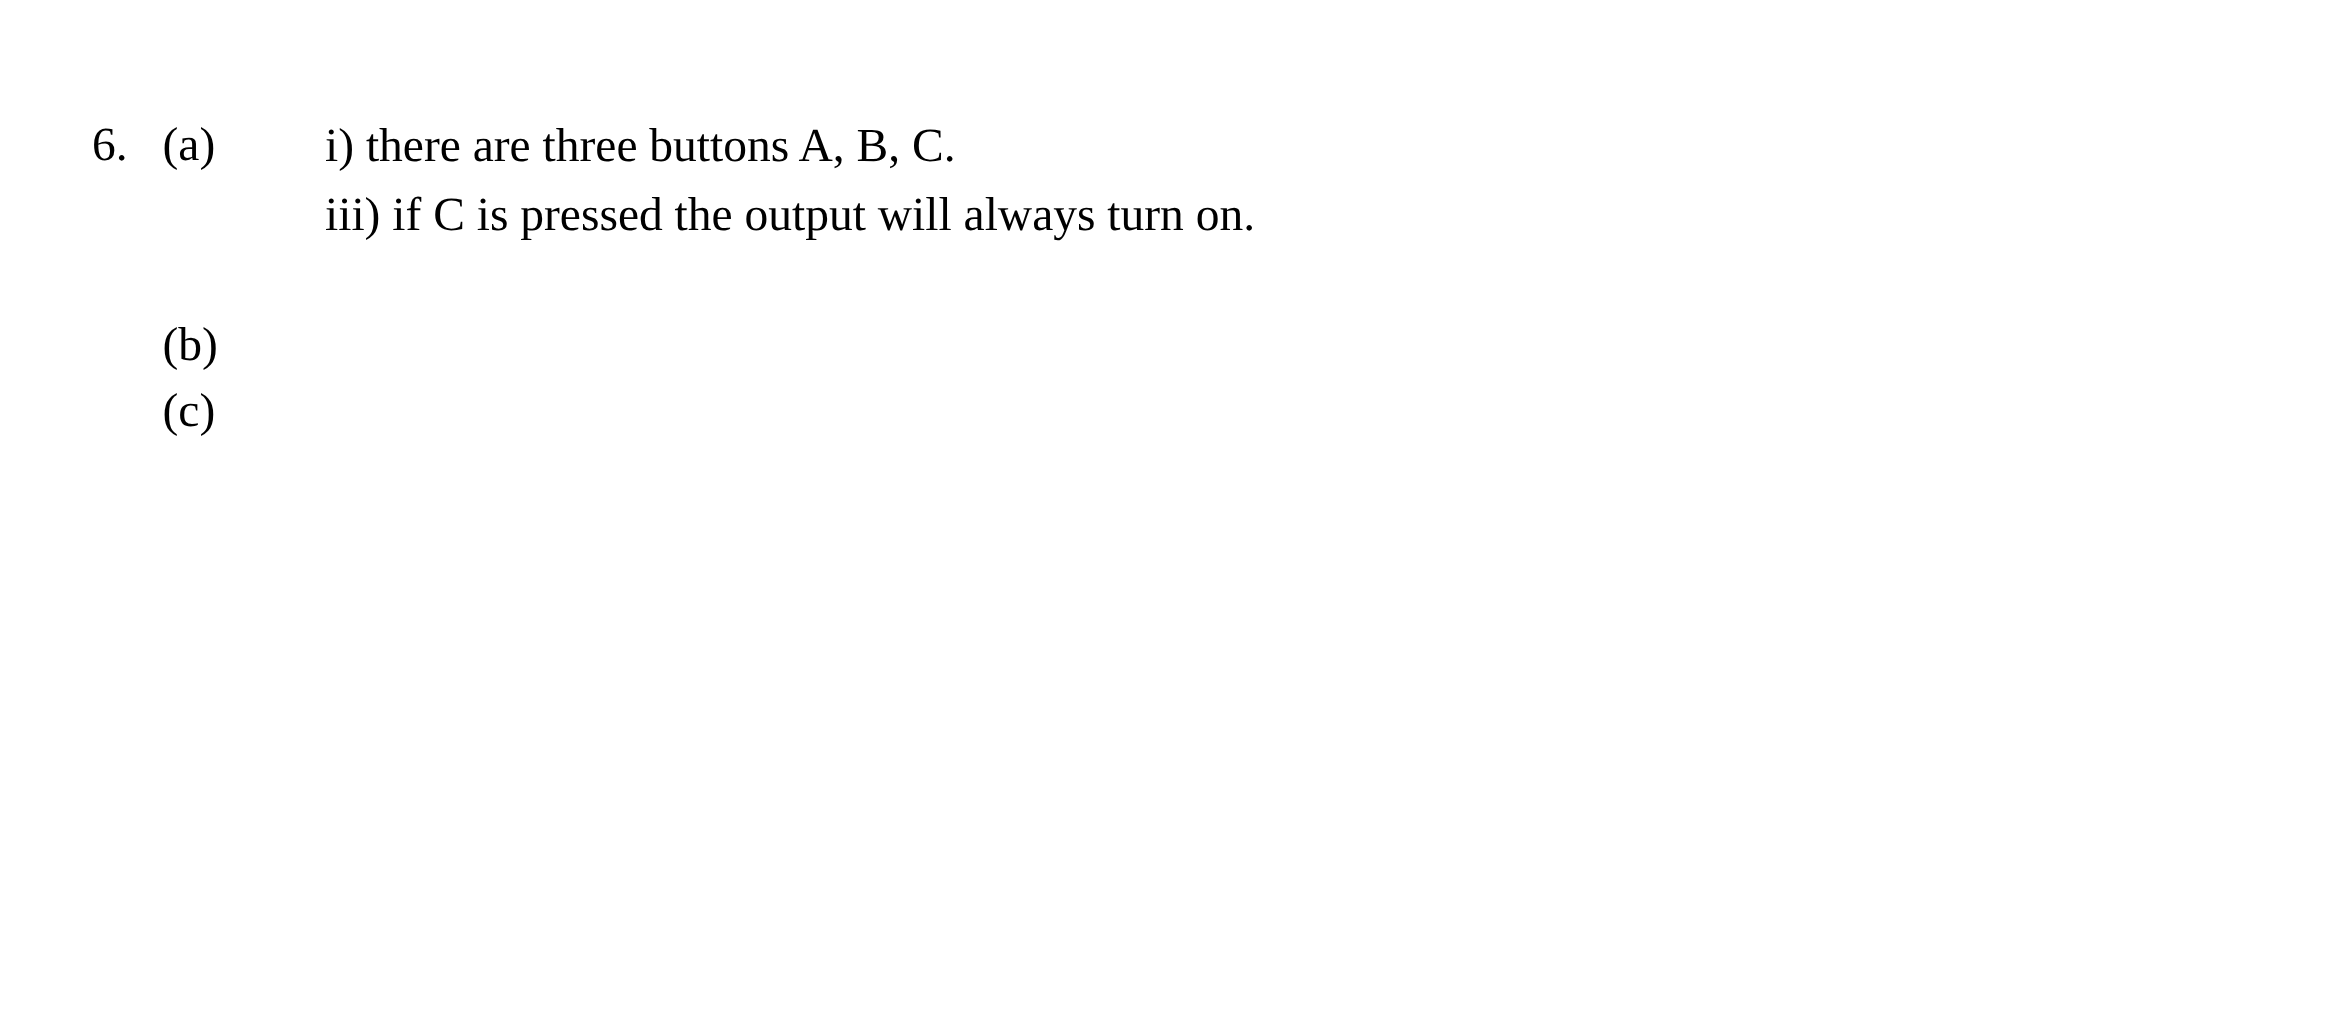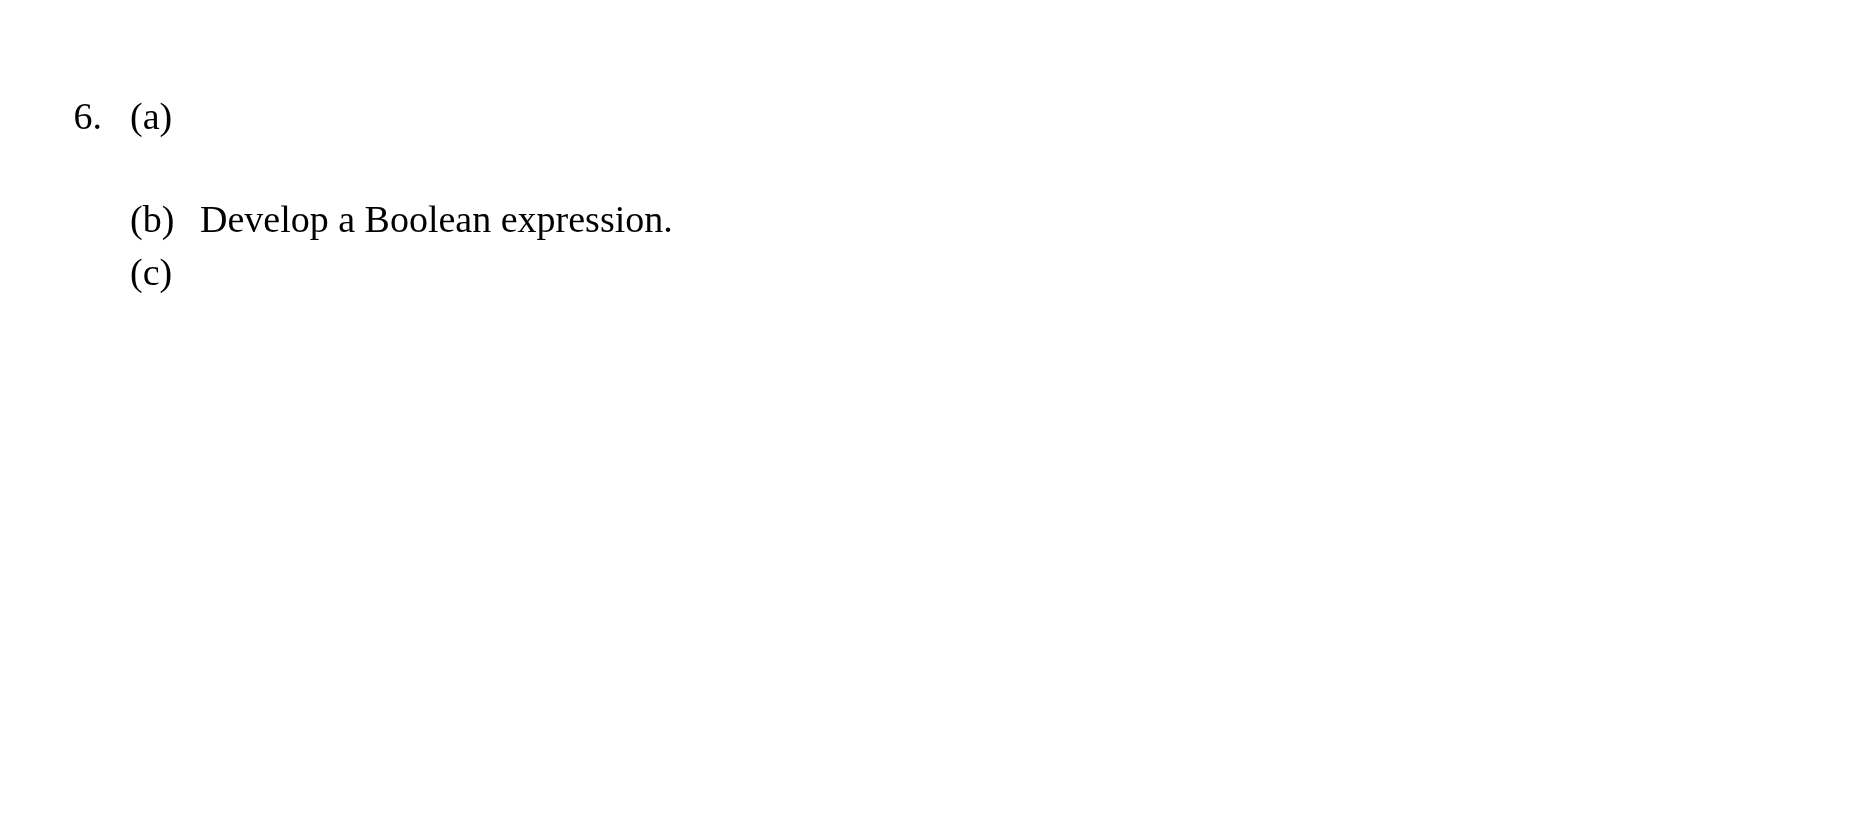--- a/index.html
+++ b/index.html
@@ -53,27 +53,34 @@
 <body>
 
 <div class="problem-container">
   <div class="problem-number">6.</div>
   <div class="problem-body">
 
     <div class="part-a">
       <div class="part-label">(a)</div>
       <div class="part-content">
         <div class="sub-items">
+          <div class="sub-item">
+            <span>i)</span>
+            <span>there are three buttons A, B, C.</span>
+          </div>
+          <div class="sub-item">
+            <span>iii)</span>
+            <span>if C is pressed the output will always turn on.</span>
+          </div>
         </div>
       </div>
     </div>
 
     <div class="part-bc">
       <div class="part-label">(b)</div>
-      <div>Develop a Boolean expression.</div>
     </div>
 
     <div class="part-bc">
       <div class="part-label">(c)</div>
     </div>
 
   </div>
 </div>
 
 </body></html>

